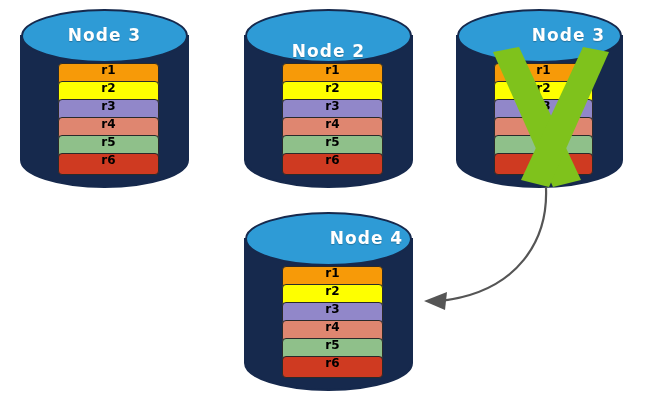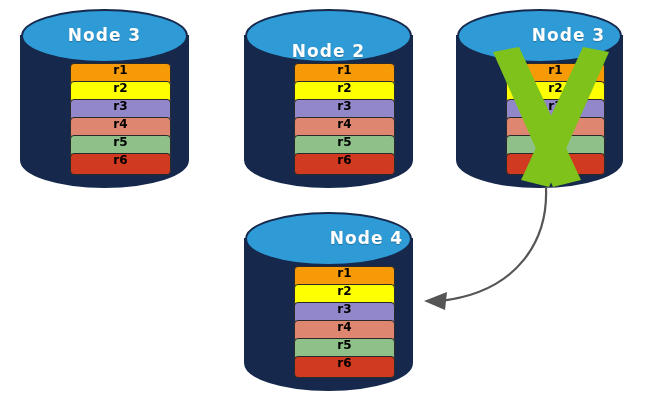--- a/index.html
+++ b/index.html
@@ -12,21 +12,21 @@
 
   .node-title{
     position:absolute;left:0;width:100%;text-align:center;
     color:#ffffff;font-weight:bold;letter-spacing:1px;
     font-size:17px;line-height:1;
     text-shadow:0 1px 1px rgba(0,0,0,.25);
     pointer-events:none;
   }
   .rows{position:absolute;left:0;width:100%;}
   .row{
-    position:absolute;left:16px;width:100%;height:22px;
+    position:absolute;left:4px;width:100%;height:22px;
     border:1px solid #2a2a2a;border-radius:4px;box-sizing:border-box;
     color:#000000;font-weight:bold;font-size:12px;line-height:12px;
     text-align:center;
   }
   .xmark{position:absolute;left:0;top:0;overflow:visible;}
   .arrow{position:absolute;left:0;top:0;overflow:visible;}
 </style>
 </head>
 <body>
 

